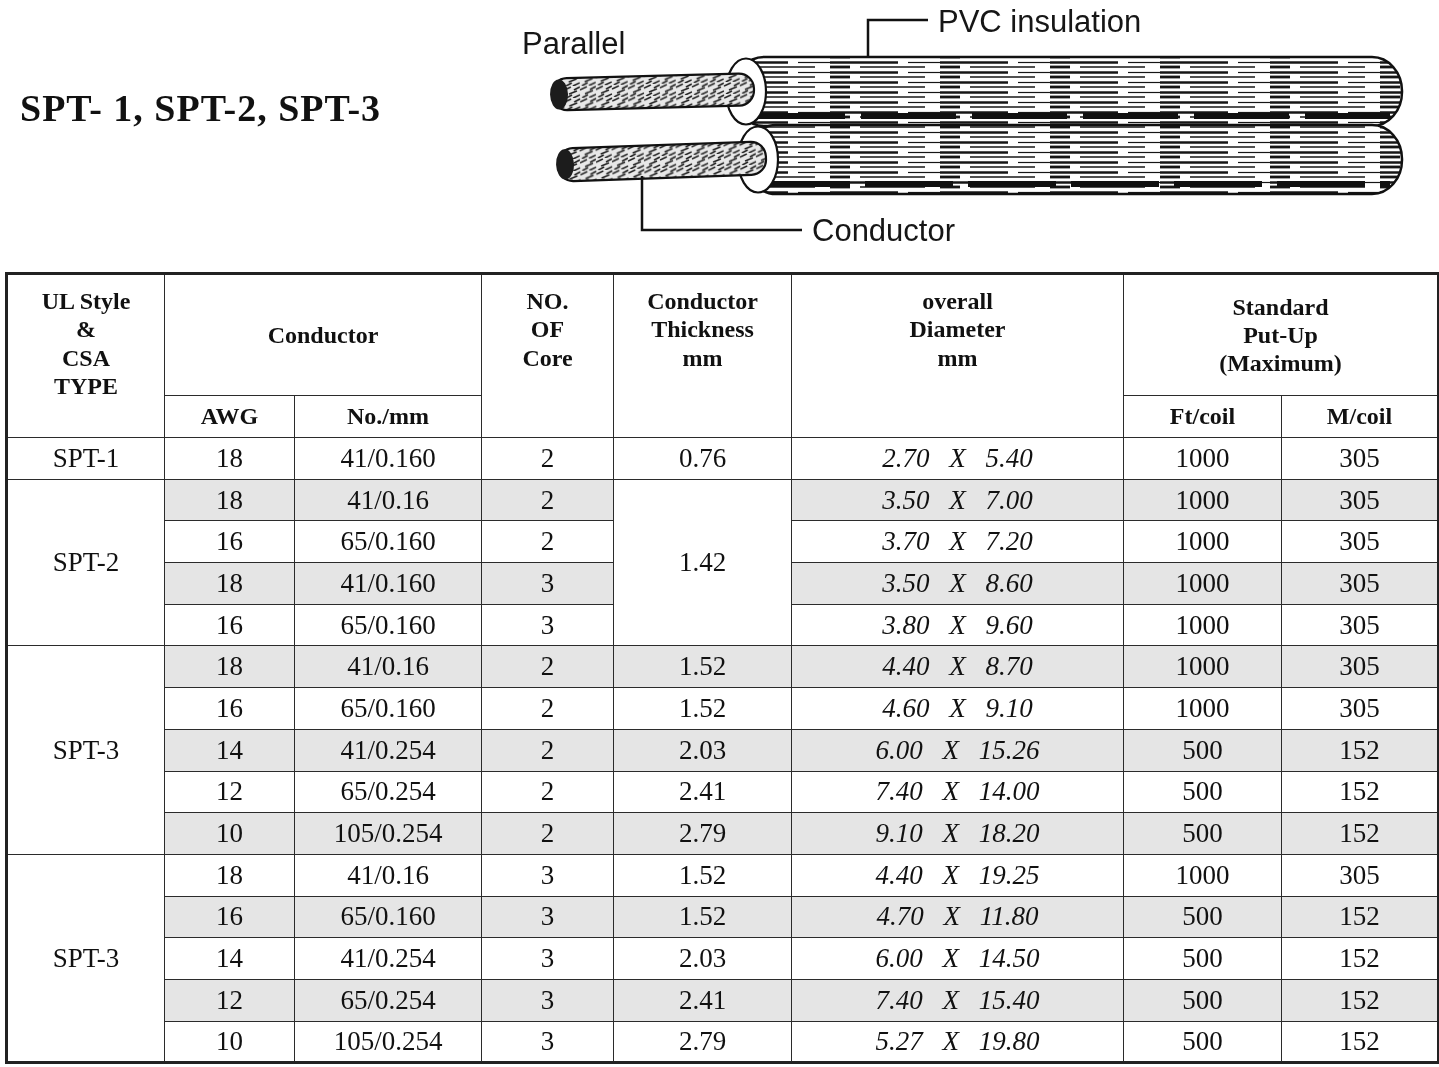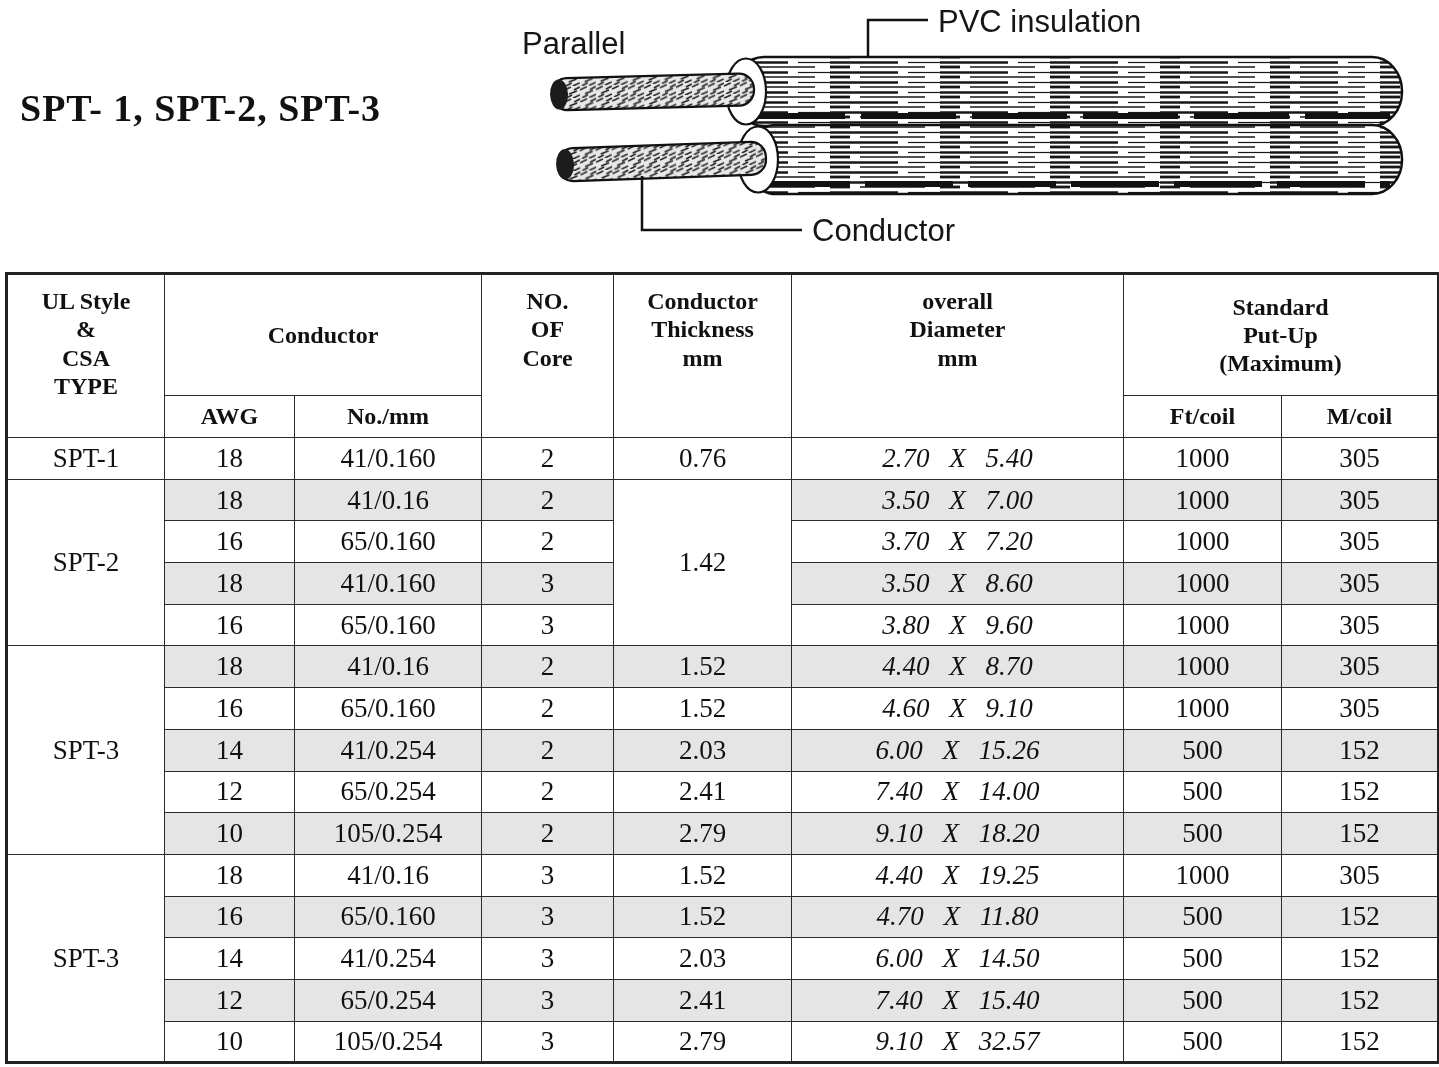--- a/index.html
+++ b/index.html
@@ -250,19 +250,19 @@
         <td>2.41</td>
         <td class="dia">7.40 X 15.40</td>
         <td>500</td>
         <td>152</td>
       </tr>
       <tr>
         <td>10</td>
         <td>105/0.254</td>
         <td>3</td>
         <td>2.79</td>
-        <td class="dia">9.10 X 32.57</td>
+        <td class="dia">5.27 X 19.80</td>
         <td>500</td>
         <td>152</td>
       </tr>
     </tbody>
   </table>
 </div>
 
 </body></html>

